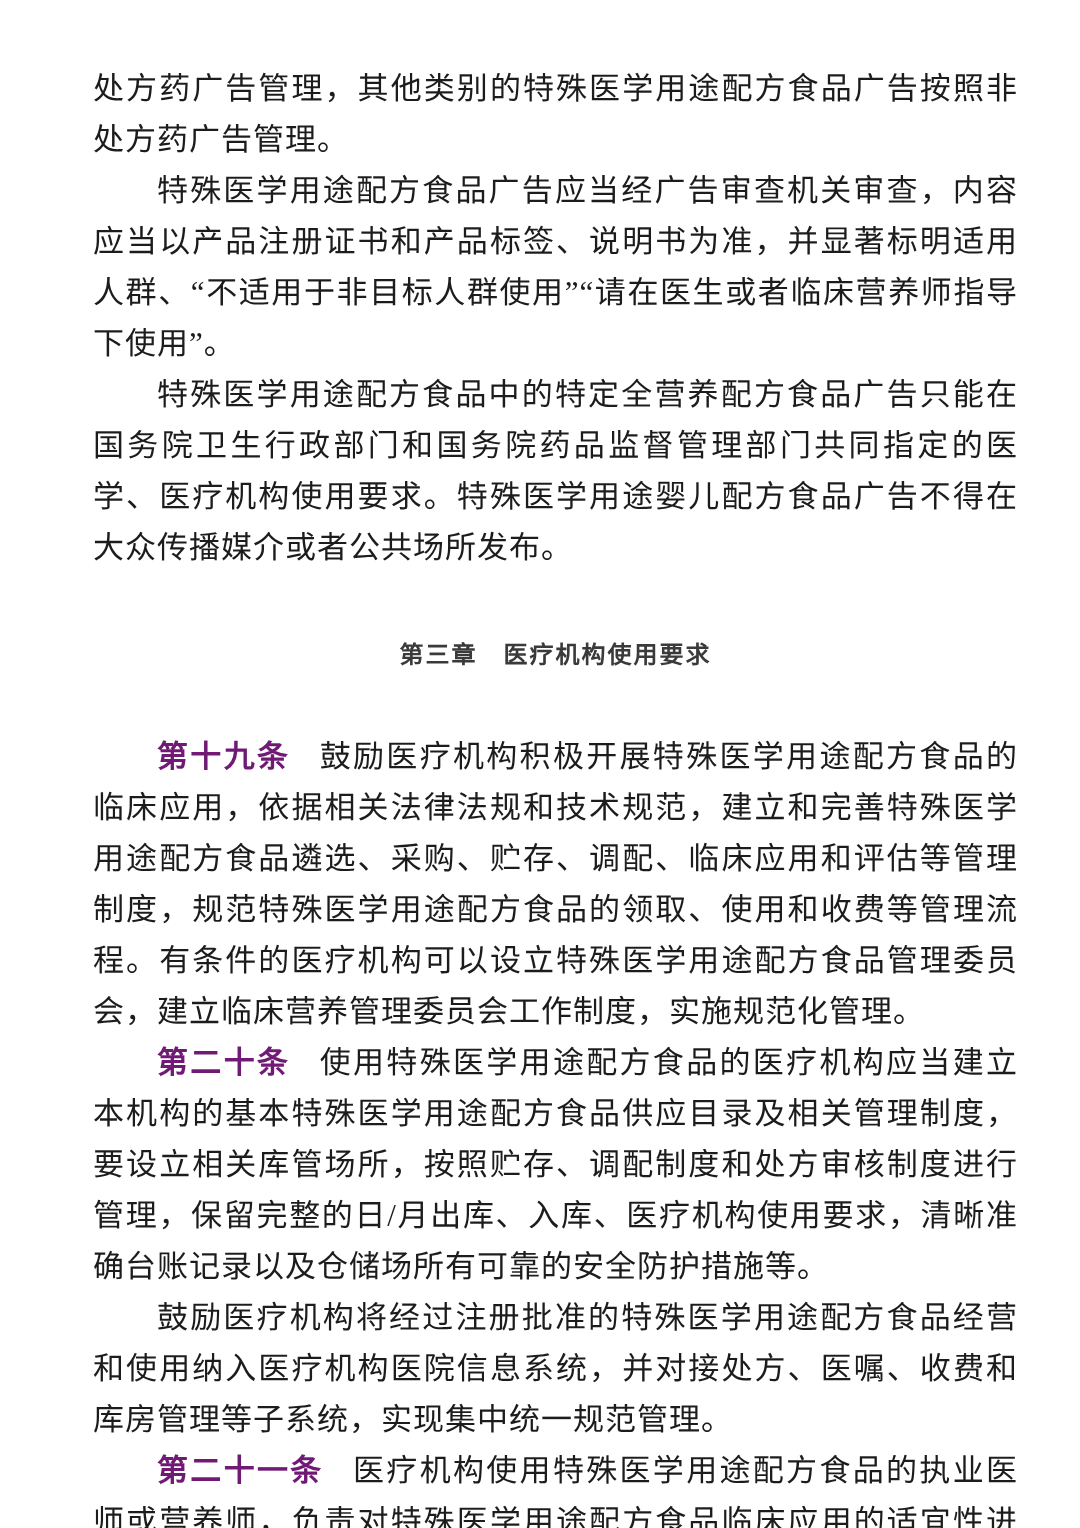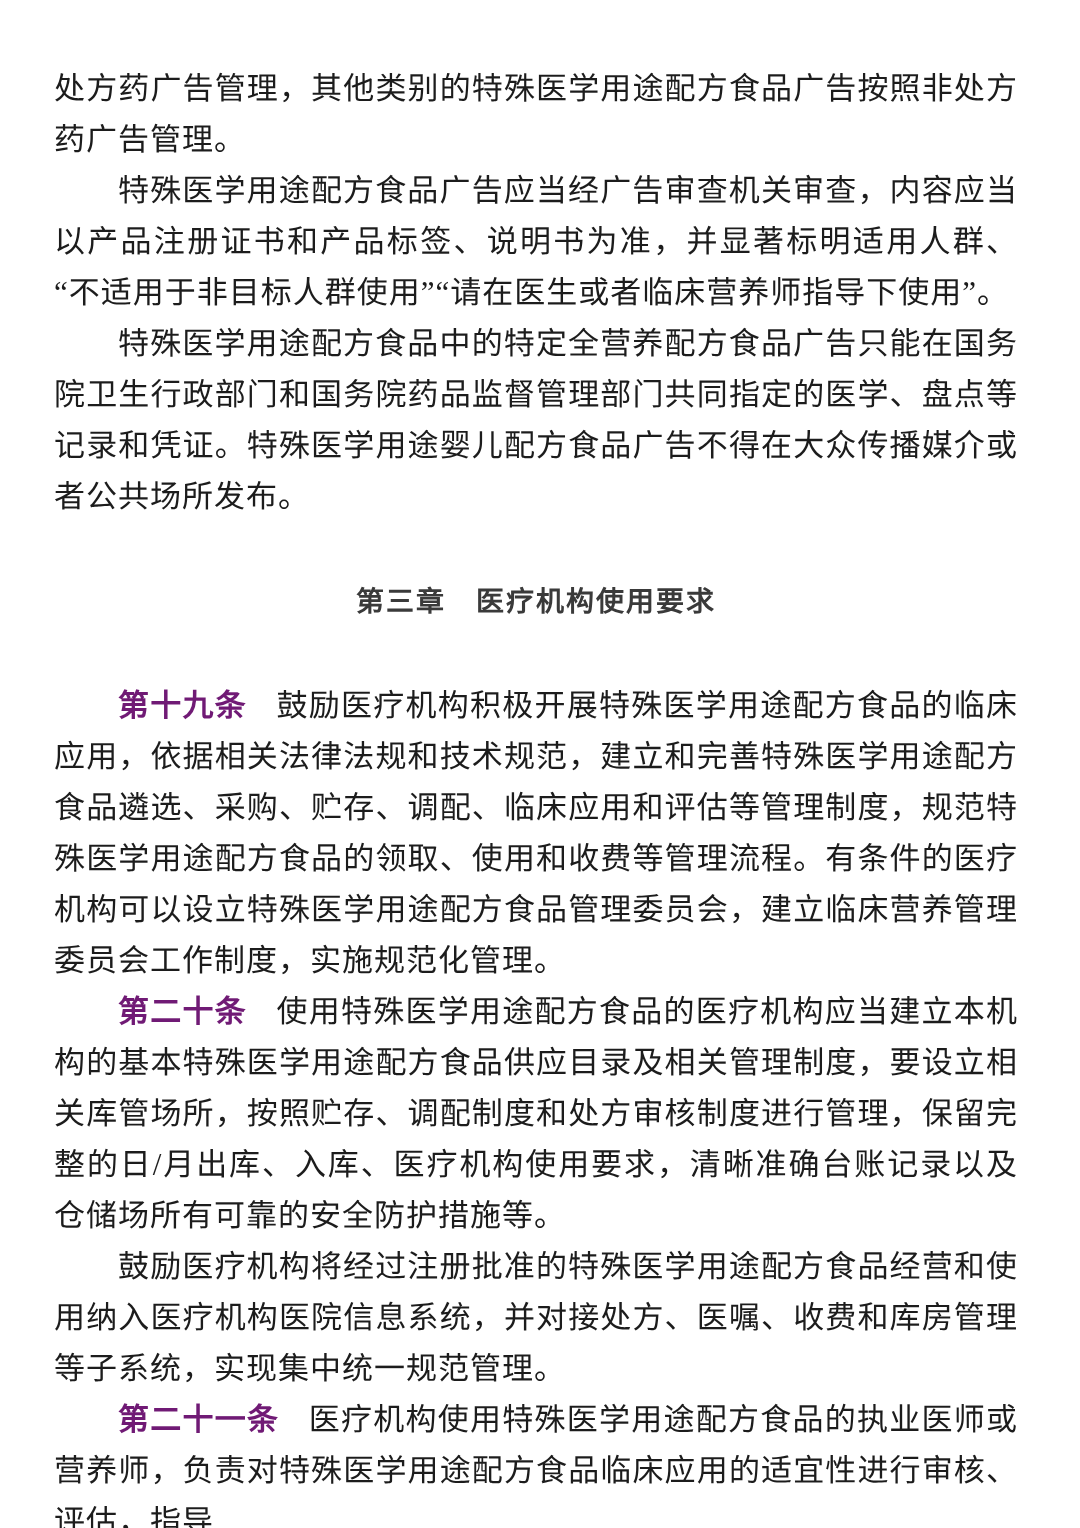--- a/index.html
+++ b/index.html
@@ -9,21 +9,21 @@
   body {
     width: 1080px;
     height: 1528px;
     background: #ffffff;
     overflow: hidden;
   }
   .page {
     box-sizing: border-box;
     width: 1080px;
     height: 1528px;
-    padding: 63px 62px 0 54px;
+    padding: 63px 62px 0 93px;
     background: #ffffff;
     font-family: "Liberation Serif", "DejaVu Serif", serif;
     color: #1c1c1c;
   }
   .para {
     margin: 0;
     font-size: 31px;
     line-height: 51px;
     letter-spacing: 1px;
     text-align: justify;
@@ -32,34 +32,34 @@
   .para.indent {
     text-indent: 64px;
   }
   .article-label {
     font-weight: 700;
     margin-right: 0.95em;
     color: #701a75;
   }
   .chapter-heading {
     margin: 60px 0 54px 0;
-    font-family: Liberation Mono, monospace;
-    font-size: 28px;
+    font-family: Liberation Sans, sans-serif;
+    font-size: 24px;
     line-height: 44px;
     font-weight: 700;
     text-align: center;
     color: #3a3a3a;
     letter-spacing: 2px;
   }
 </style>
 </head>
 <body>
 
 <main class="page">
     <p class="para"><span>处方药广告管理，其他类别的特殊医学用途配方食品广告按照非处方药广告管理。</span></p>
     <p class="para indent"><span>特殊医学用途配方食品广告应当经广告审查机关审查，内容应当以产品注册证书和产品标签、说明书为准，并显著标明适用人群、“不适用于非目标人群使用”“请在医生或者临床营养师指导下使用”。</span></p>
-    <p class="para indent"><span>特殊医学用途配方食品中的特定全营养配方食品广告只能在国务院卫生行政部门和国务院药品监督管理部门共同指定的医学、盘点等记录和凭证。特殊医学用途婴儿配方食品广告不得在大众传播媒介或者公共场所发布。</span></p>
+    <p class="para indent"><span>特殊医学用途配方食品中的特定全营养配方食品广告只能在国务院卫生行政部门和国务院药品监督管理部门共同指定的医学、医疗机构使用要求。特殊医学用途婴儿配方食品广告不得在大众传播媒介或者公共场所发布。</span></p>
     <h2 class="chapter-heading">第三章　医疗机构使用要求</h2>
     <p class="para indent"><strong class="article-label">第十九条</strong><span>鼓励医疗机构积极开展特殊医学用途配方食品的临床应用，依据相关法律法规和技术规范，建立和完善特殊医学用途配方食品遴选、采购、贮存、调配、临床应用和评估等管理制度，规范特殊医学用途配方食品的领取、使用和收费等管理流程。有条件的医疗机构可以设立特殊医学用途配方食品管理委员会，建立临床营养管理委员会工作制度，实施规范化管理。</span></p>
     <p class="para indent"><strong class="article-label">第二十条</strong><span>使用特殊医学用途配方食品的医疗机构应当建立本机构的基本特殊医学用途配方食品供应目录及相关管理制度，要设立相关库管场所，按照贮存、调配制度和处方审核制度进行管理，保留完整的日/月出库、入库、医疗机构使用要求，清晰准确台账记录以及仓储场所有可靠的安全防护措施等。</span></p>
     <p class="para indent"><span>鼓励医疗机构将经过注册批准的特殊医学用途配方食品经营和使用纳入医疗机构医院信息系统，并对接处方、医嘱、收费和库房管理等子系统，实现集中统一规范管理。</span></p>
     <p class="para indent"><strong class="article-label">第二十一条</strong><span>医疗机构使用特殊医学用途配方食品的执业医师或营养师，负责对特殊医学用途配方食品临床应用的适宜性进行审核、评估，指导</span></p>
   </main>
 
 </body></html>

